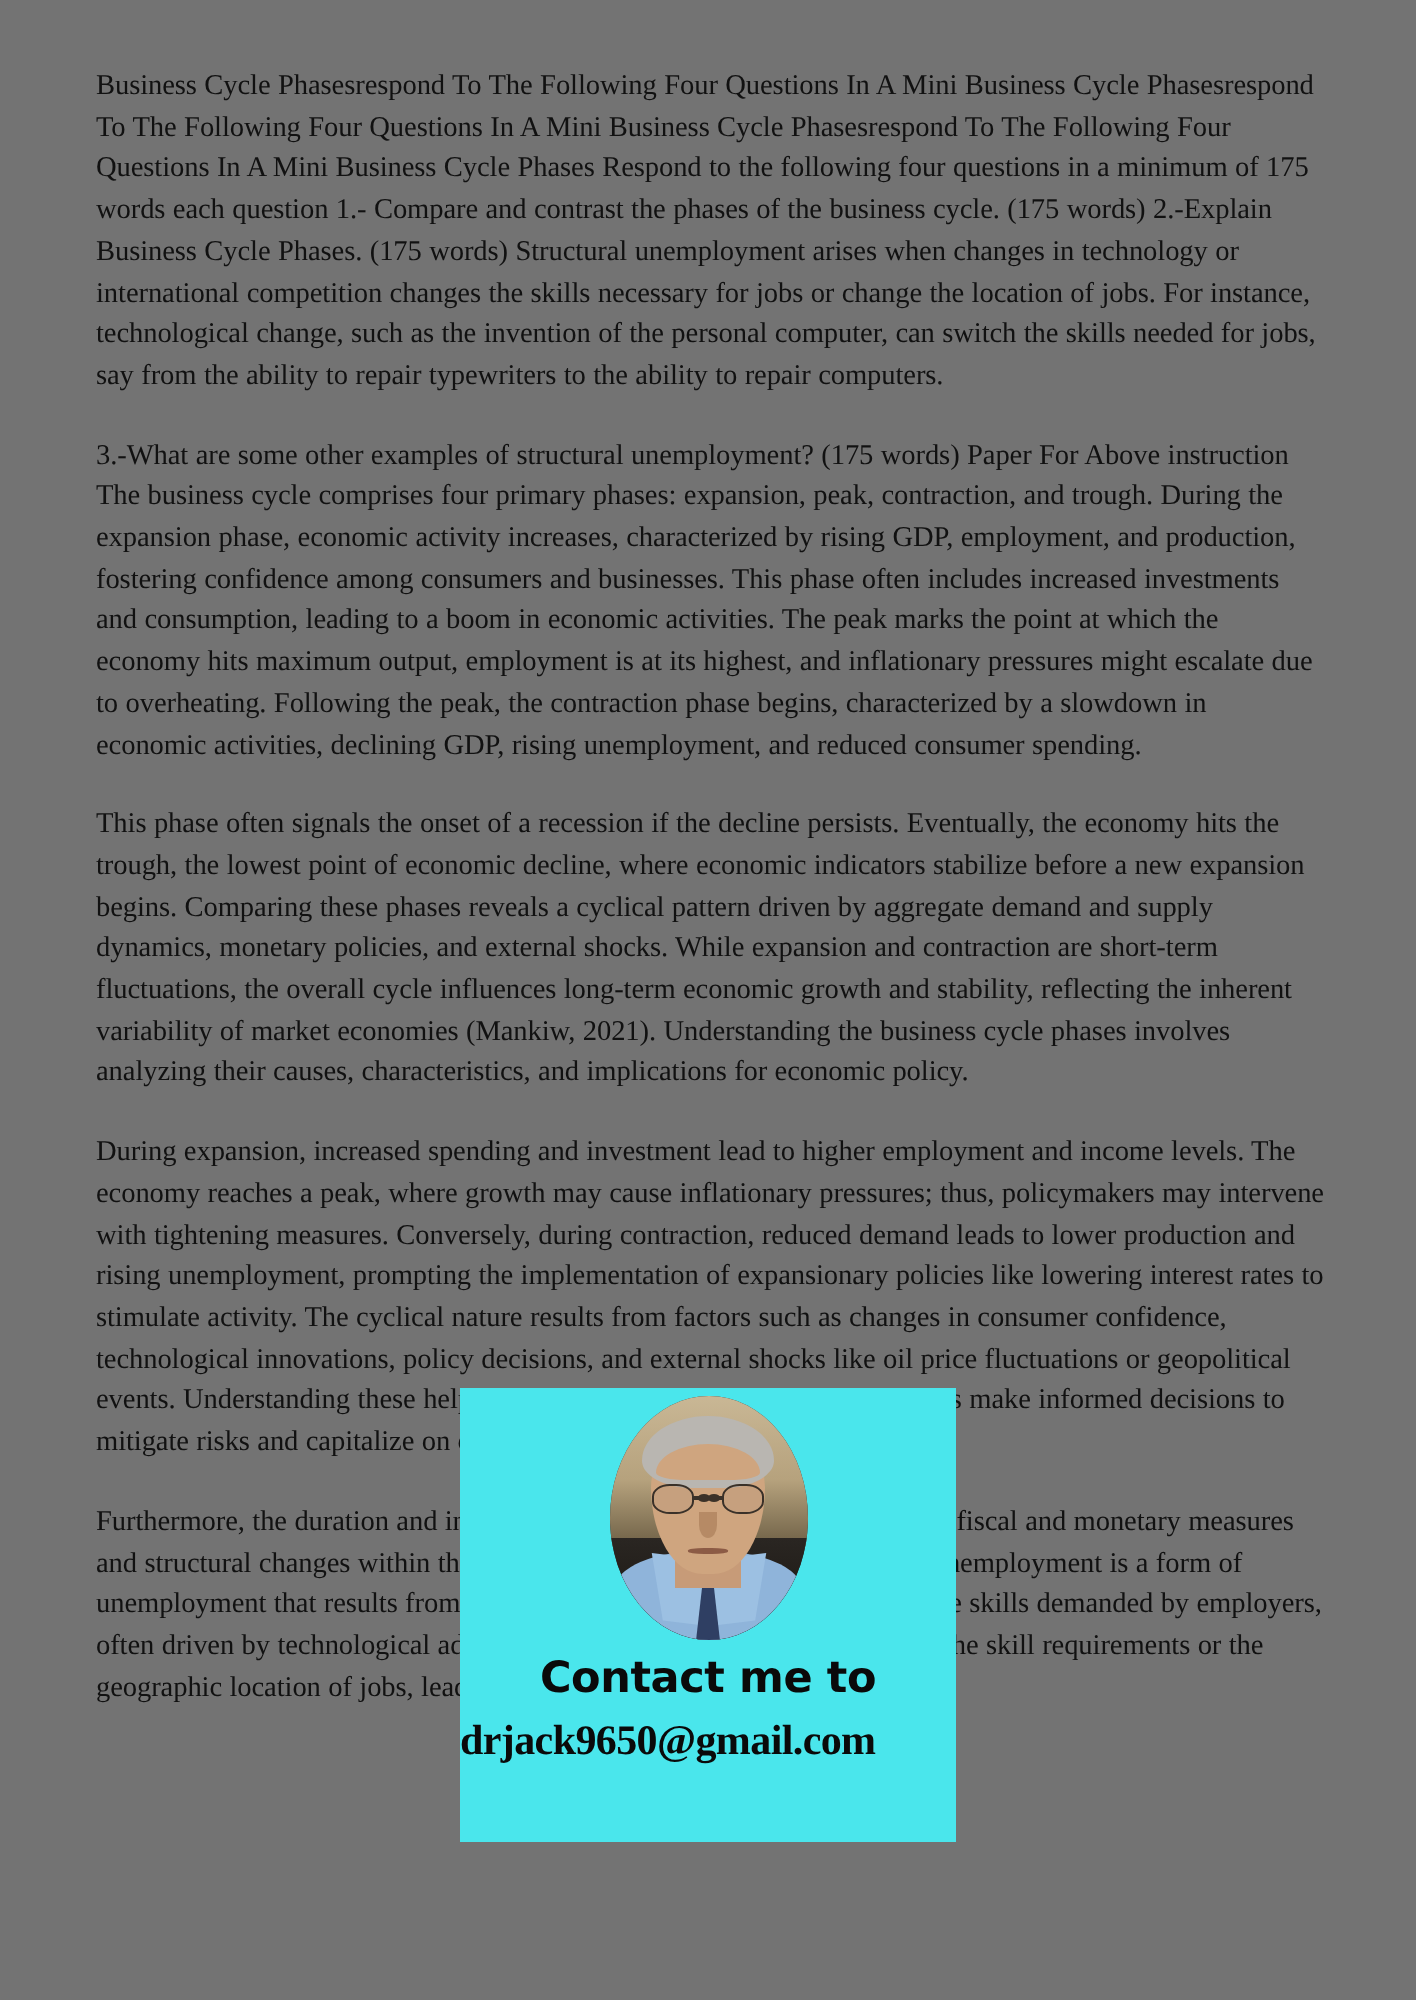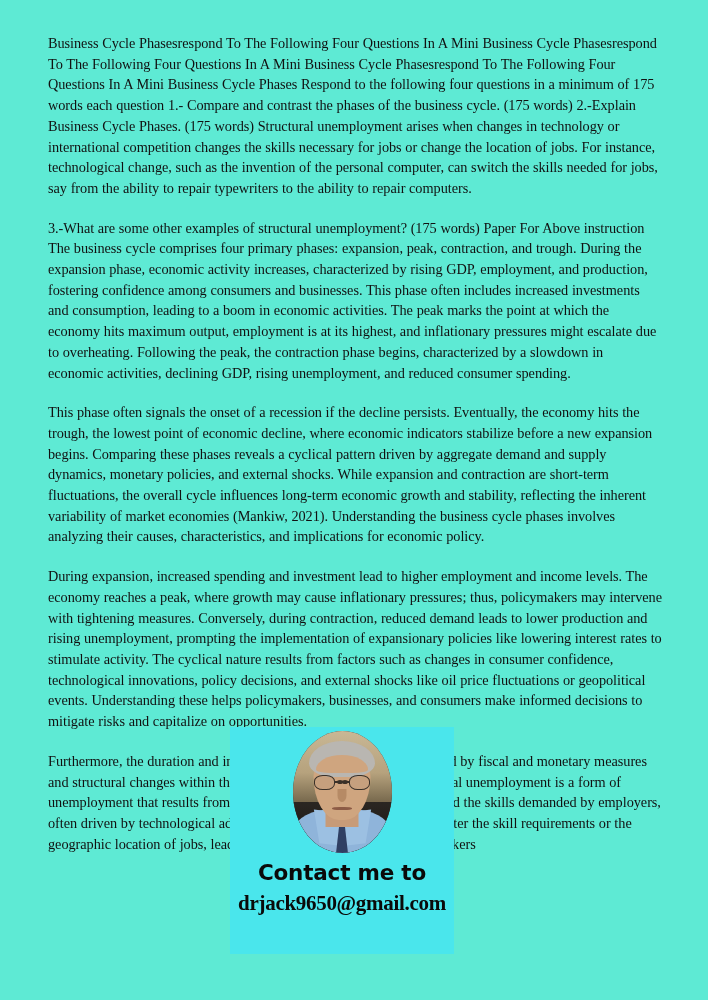--- a/index.html
+++ b/index.html
@@ -14,21 +14,21 @@
     overflow: hidden;
     font-family: "Liberation Serif", "DejaVu Serif", serif;
     color: #000000;
     position: relative;
   }
 
   #page {
     position: relative;
     width: 708px;
     height: 1000px;
-    background: #5eead4;
+    background: #737373;
   }
 
   #doc-body {
     position: absolute;
     left: 48px;
     top: 33px;
     width: 614px;
   }
 
   .para {
@@ -39,22 +39,22 @@
     color: #111111;
     letter-spacing: -0.05px;
     word-spacing: 0.2px;
   }
   .para:last-child { margin-bottom: 0; }
 
   
   #contact-overlay {
     position: absolute;
     left: 230px;
-    top: 727px;
-    width: 224px;
+    top: 694px;
+    width: 248px;
     height: 227px;
     background: #4AE6EC;
     display: flex;
     flex-direction: column;
     align-items: center;
     overflow: hidden;
     box-sizing: border-box;
   }
 
   #avatar {
@@ -199,21 +199,20 @@
     letter-spacing: -0.2px;
   }
   #contact-email {
     margin-top: 5px;
     font-family: "Liberation Serif", "DejaVu Serif", serif;
     font-weight: bold;
     font-size: 21px;
     line-height: 25px;
     color: #0a0a0a;
     letter-spacing: -0.3px;
-    text-align: center;
     width: 100%;
   }
 </style>
 </head>
 <body>
 
 <div id="page">
 
   <div id="doc-body">
     <p class="para">Business Cycle Phasesrespond To The Following Four Questions In A Mini Business Cycle Phasesrespond To The Following Four Questions In A Mini Business Cycle Phasesrespond To The Following Four Questions In A Mini Business Cycle Phases Respond to the following four questions in a minimum of 175 words each question 1.- Compare and contrast the phases of the business cycle. (175 words) 2.-Explain Business Cycle Phases. (175 words) Structural unemployment arises when changes in technology or international competition changes the skills necessary for jobs or change the location of jobs. For instance, technological change, such as the invention of the personal computer, can switch the skills needed for jobs, say from the ability to repair typewriters to the ability to repair computers.</p>

